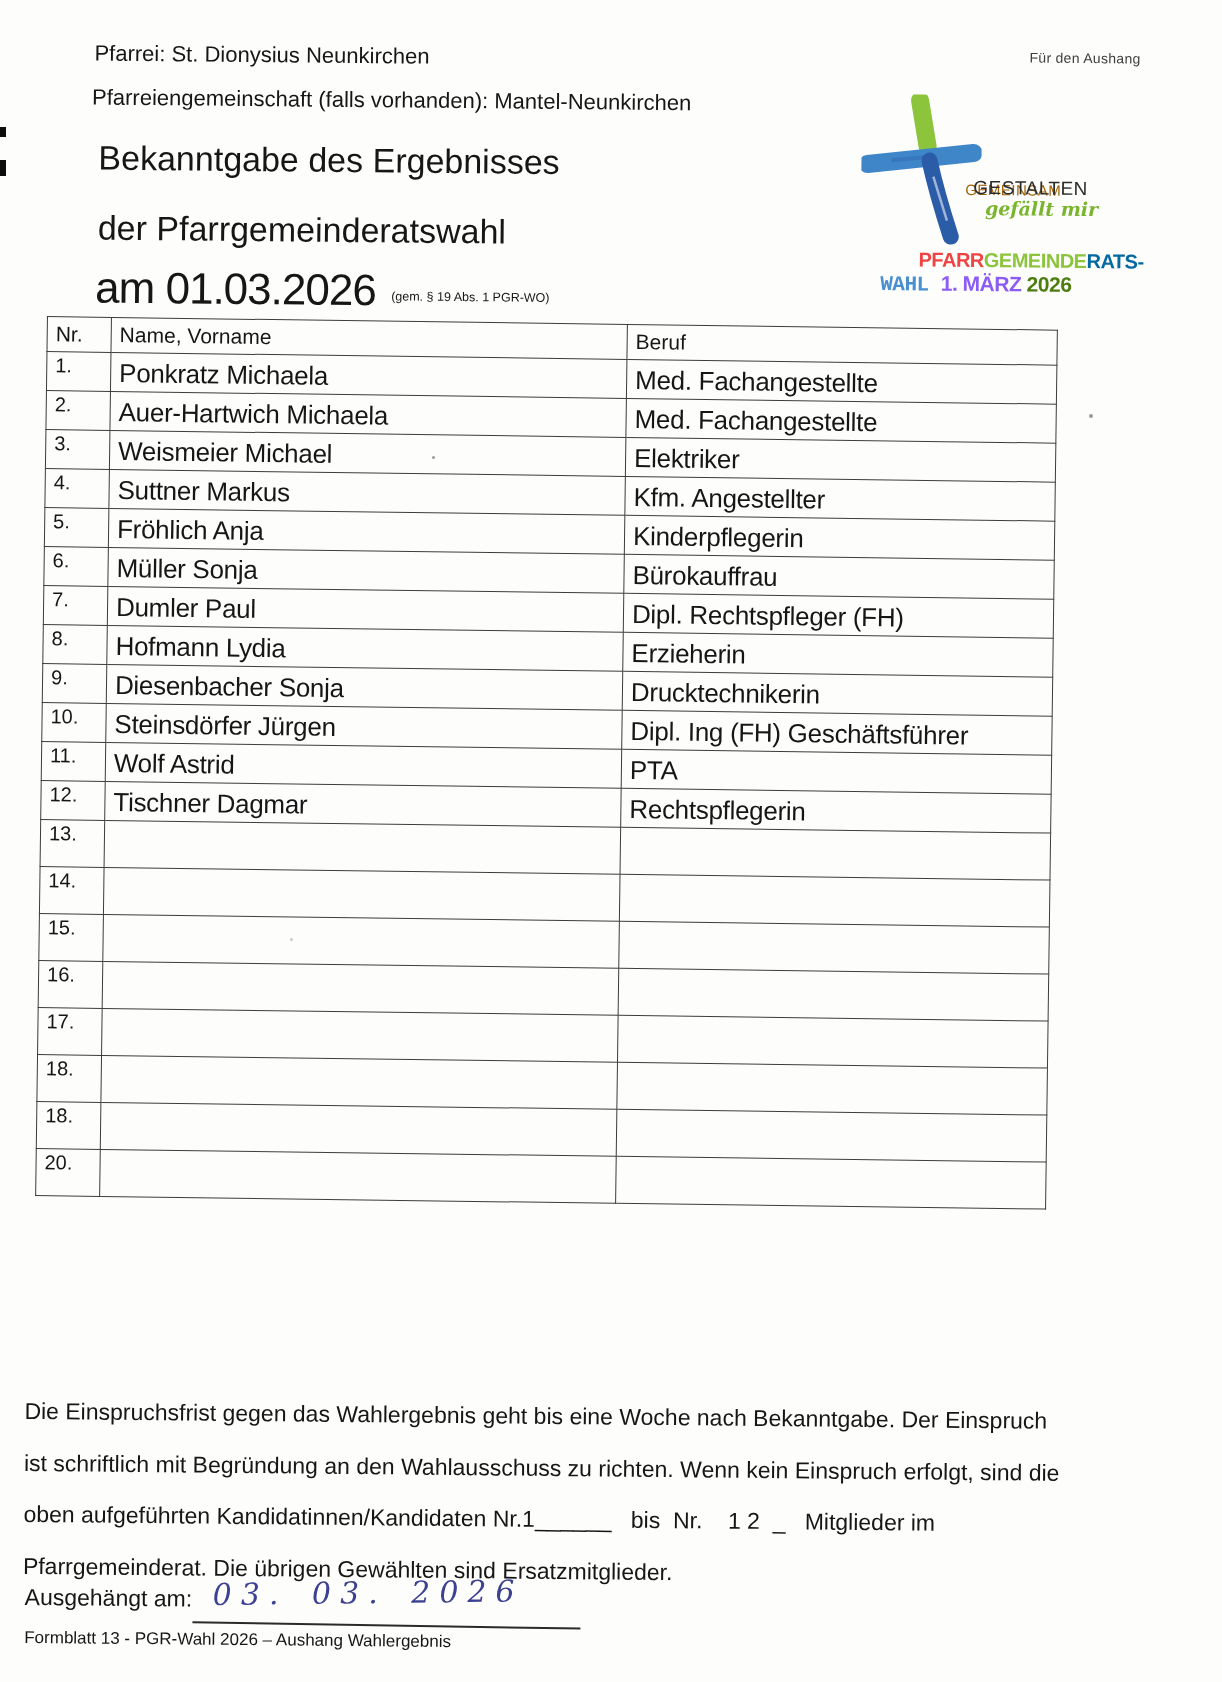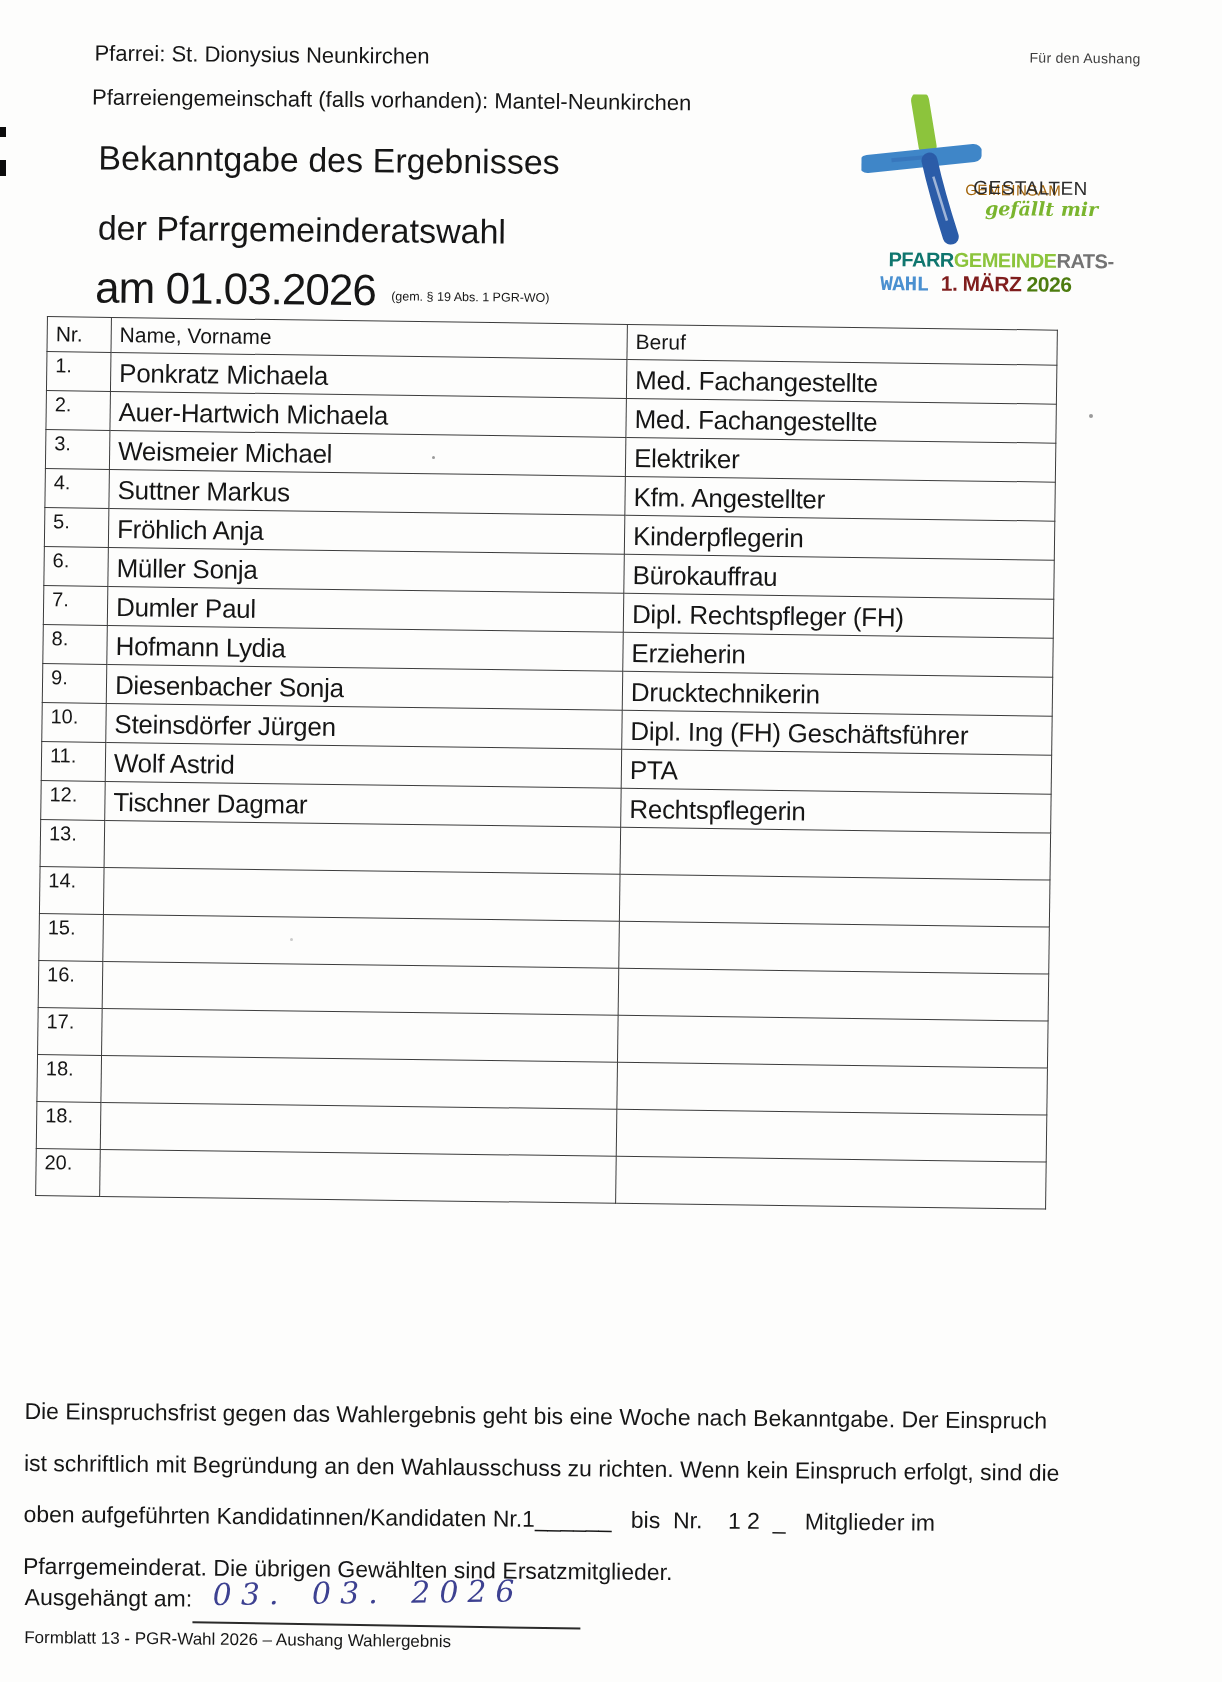--- a/index.html
+++ b/index.html
@@ -67,22 +67,22 @@
         <path d="M58,6 L66,52" stroke="#8cc43c" stroke-width="18" stroke-linecap="round" fill="none"></path>
         <path d="M6,70 L112,58" stroke="#3f86c8" stroke-width="18" stroke-linecap="round" fill="none"></path>
         <path d="M68,66 C74,92 82,118 90,142" stroke="#2b5ca8" stroke-width="16" stroke-linecap="round" fill="none"></path>
         <path d="M72,82 L86,126" stroke="#ffffff" stroke-width="2.5" opacity="0.55" fill="none"></path>
         <path d="M30,66 L72,62" stroke="#2b5ca8" stroke-width="4" opacity="0.35" fill="none"></path>
       </svg>
       <div class="logo-line1">GEMEINSAM</div>
       <div class="logo-line2">GESTALTEN</div>
       <div class="logo-slogan">gefällt mir</div>
       <div class="campaign">
-        <div><span style="color: #0f766e;">PFARR</span><span style="color: rgb(140, 196, 60);">GEMEINDE</span><span style="color: #737373;">RATS-</span></div>
-        <div class="l2"><span style="color: rgb(74, 144, 208); font-family: Liberation Mono, monospace;">WAHL </span><span style="color: #7f1d1d;">1. MÄRZ </span><span style="color: #4d7c0f;">2026</span></div>
+        <div><span style="color: #ef4444; margin-left: 30px;">PFARR</span><span style="color: rgb(140, 196, 60);">GEMEINDE</span><span style="color: #0369a1;">RATS-</span></div>
+        <div class="l2"><span style="color: rgb(74, 144, 208); font-family: Liberation Mono, monospace;">WAHL </span><span style="color: #8b5cf6;">1. MÄRZ </span><span style="color: #4d7c0f;">2026</span></div>
       </div>
     </div>
 
     <div class="tbl-wrap">
       <table>
         <colgroup>
             <col class="c-nr">
             <col class="c-name">
             <col class="c-beruf">
           </colgroup>

